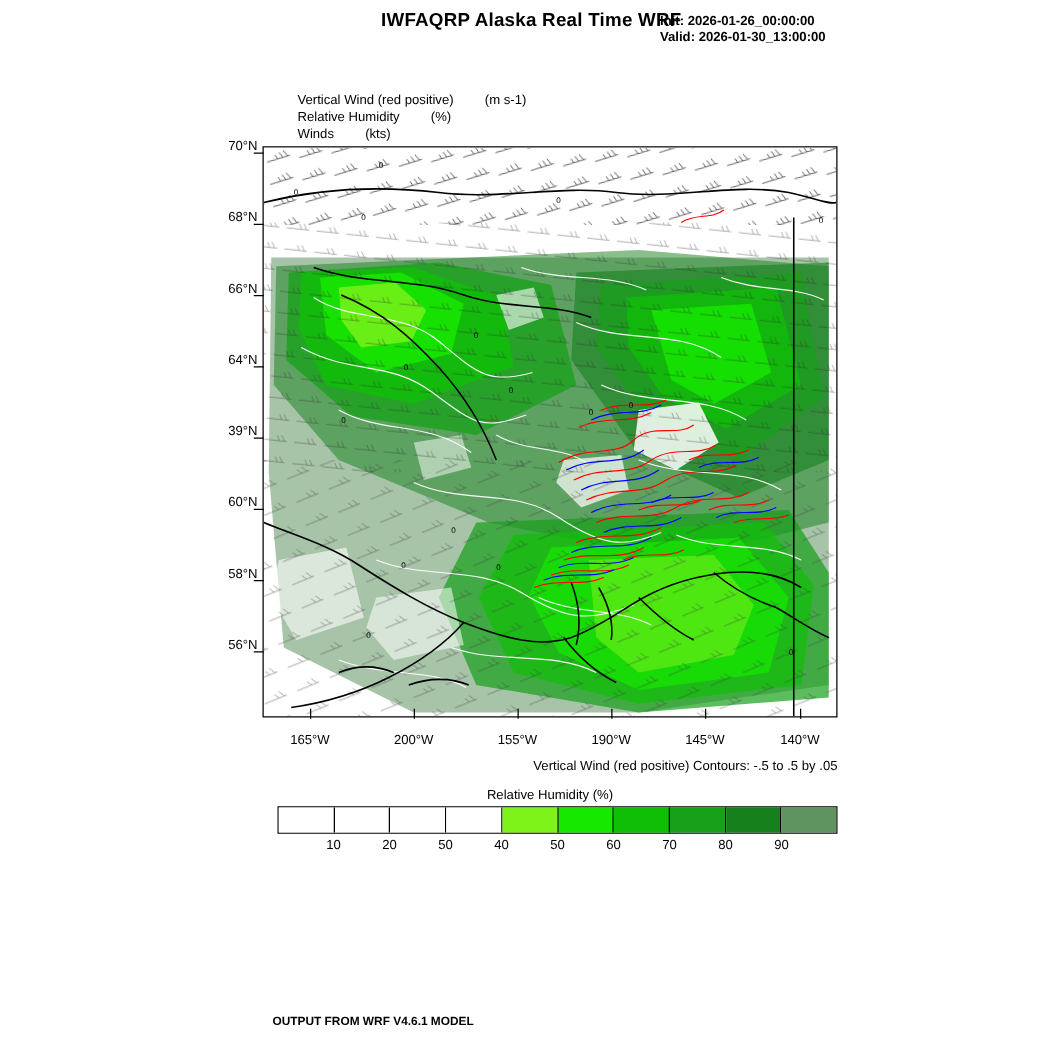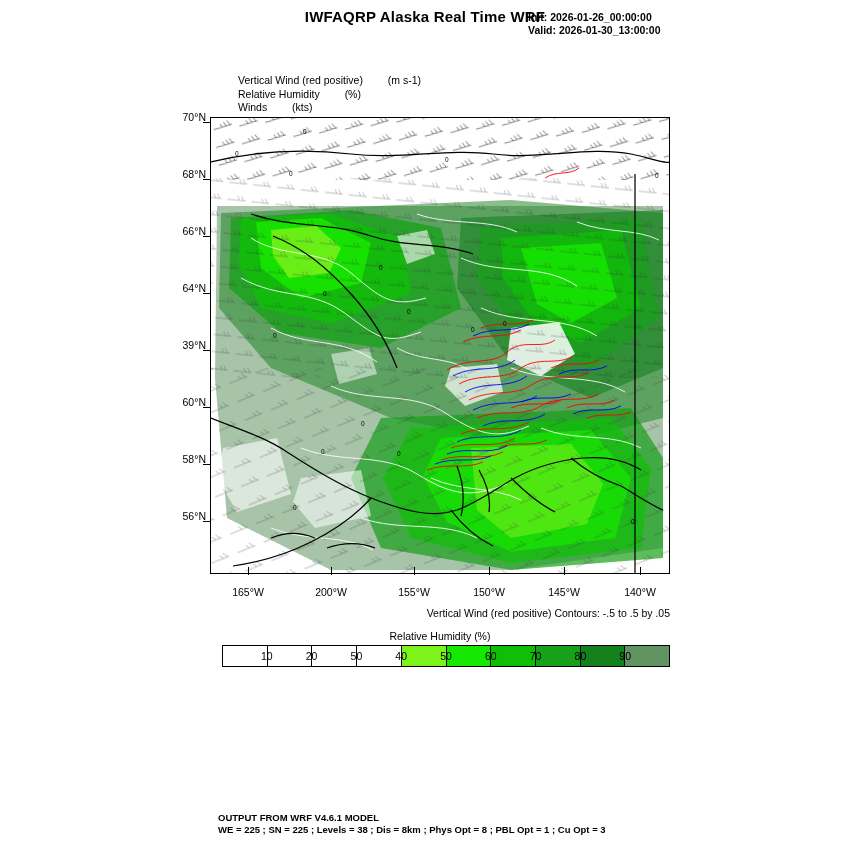--- a/index.html
+++ b/index.html
@@ -49,21 +49,21 @@
   #cb-title{
     left:210px;top:630px;width:460px;text-align:center;font-size:10.5px;
   }
   #cbar{
     left:222px;top:645px;width:448px;height:22px;
     border:1px solid #000;box-sizing:border-box;display:flex;
   }
   #cbar div{flex:1 1 auto;height:100%;border-right:1px solid #000;box-sizing:border-box;}
   #cbar div:last-child{border-right:none;}
   #cb-ticklabels{
-    left:222px;top:650px;width:448px;height:16px;text-align:center;
+    left:222px;top:670px;width:448px;height:16px;text-align:center;
   }
   #cb-ticklabels span{
     position:absolute;font-size:10.5px;transform:translateX(-50%);
   }
   
   #footer{
     left:218px;top:812px;font-size:9.5px;font-weight:bold;line-height:12px;
   }
 </style>
 </head>
@@ -276,21 +276,21 @@
 <div class="abs tickmark" style="left:331px;top:567px;width:1px;height:8px;"></div>
 <div class="abs tickmark" style="left:414px;top:567px;width:1px;height:8px;"></div>
 <div class="abs tickmark" style="left:489px;top:567px;width:1px;height:8px;"></div>
 <div class="abs tickmark" style="left:564px;top:567px;width:1px;height:8px;"></div>
 <div class="abs tickmark" style="left:640px;top:567px;width:1px;height:8px;"></div>
 
 <div class="abs" id="xlabels">
   <div class="abs xlab" style="left:28px;width:60px;">165°W</div>
   <div class="abs xlab" style="left:111px;width:60px;">200°W</div>
   <div class="abs xlab" style="left:194px;width:60px;">155°W</div>
-  <div class="abs xlab" style="left:269px;width:60px;">150°W</div>
+  <div class="abs xlab" style="left:269px;width:60px;">190°W</div>
   <div class="abs xlab" style="left:344px;width:60px;">145°W</div>
   <div class="abs xlab" style="left:420px;width:60px;">140°W</div>
 </div>
 
 <div class="abs" id="contour-caption">Vertical Wind (red positive) Contours: -.5 to .5 by .05</div>
 
 <div class="abs" id="cb-title">Relative Humidity   (%)</div>
 
 <div class="abs" id="cbar">
   <div style="background:#ffffff"></div>
@@ -312,14 +312,13 @@
   <span style="left:179.2px;">40</span>
   <span style="left:224px;">50</span>
   <span style="left:268.8px;">60</span>
   <span style="left:313.6px;">70</span>
   <span style="left:358.4px;">80</span>
   <span style="left:403.2px;">90</span>
 </div>
 
 <div class="abs" id="footer">
   <div>OUTPUT FROM WRF V4.6.1 MODEL</div>
-  <div>WE = 225 ; SN = 225 ; Levels = 38 ; Dis = 8km ; Phys Opt = 8 ; PBL Opt = 1 ; Cu Opt = 3</div>
 </div>
 
 </body></html>

